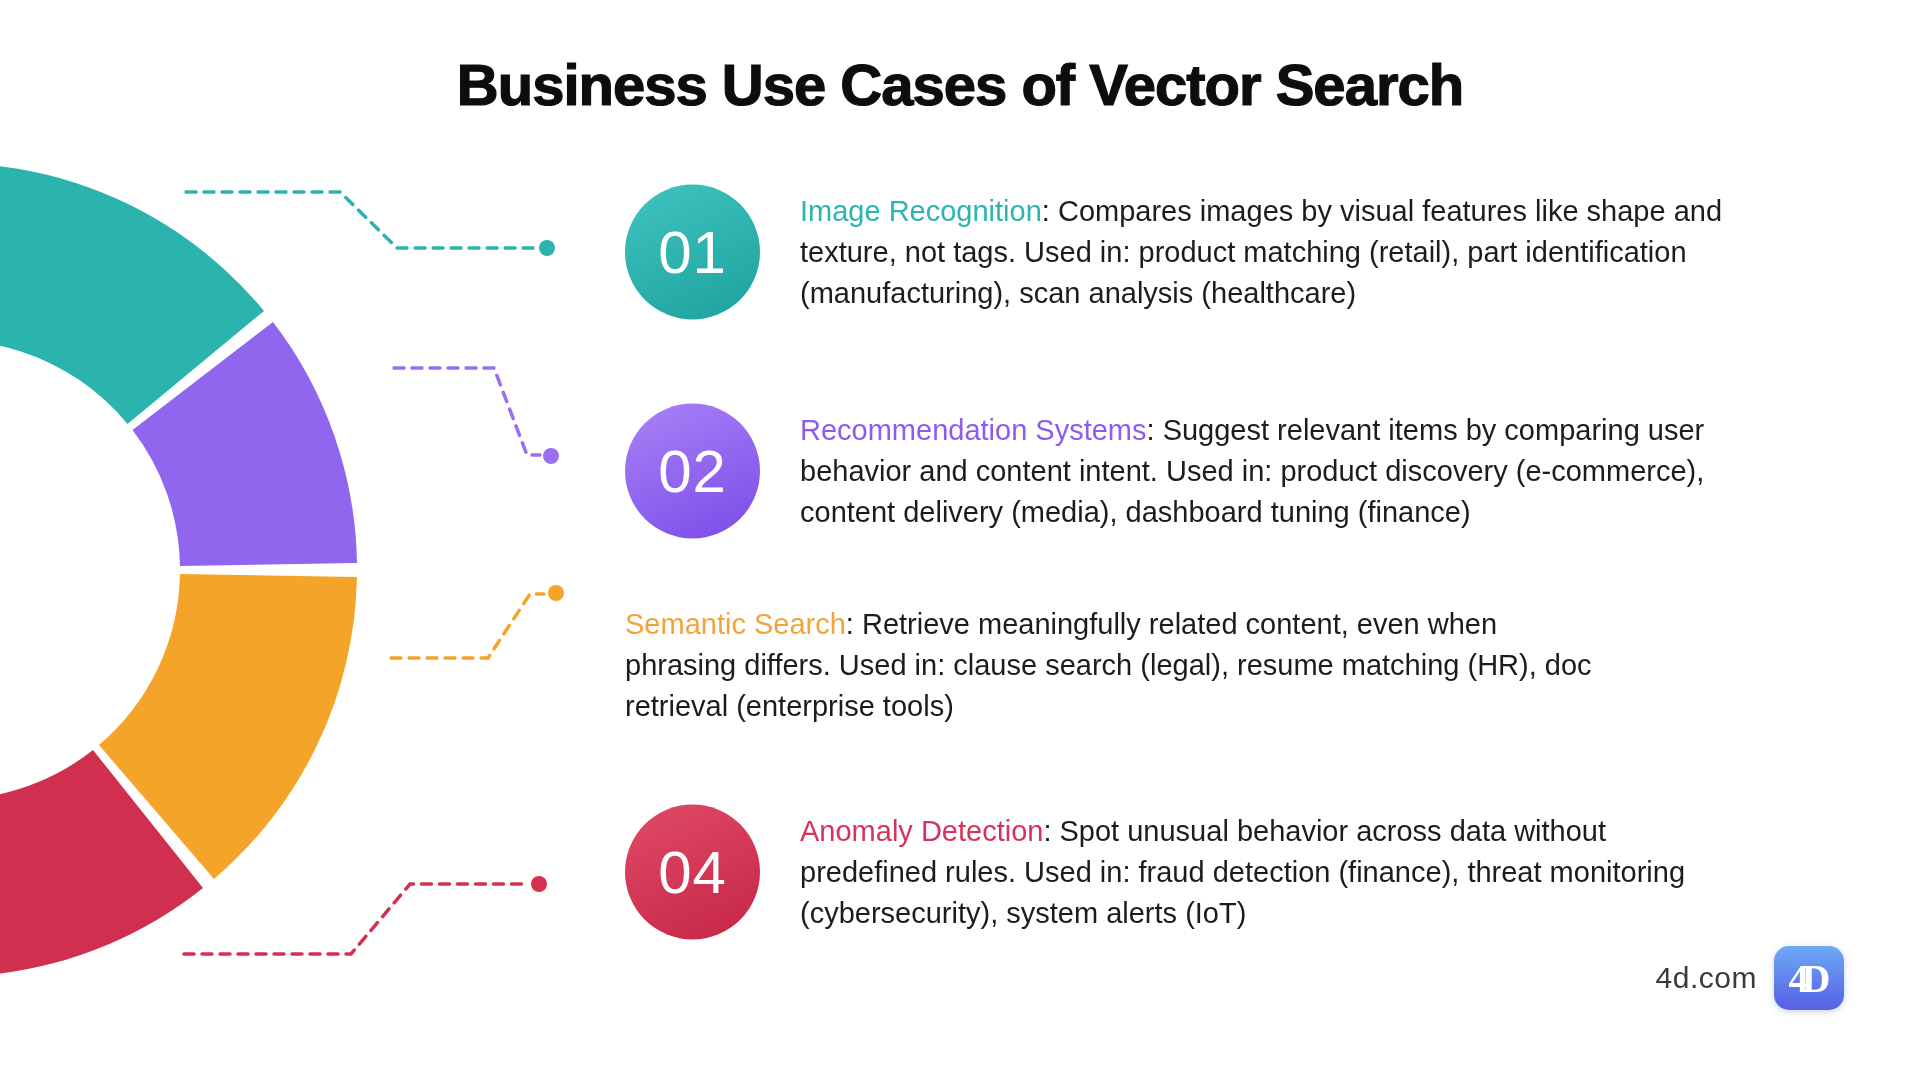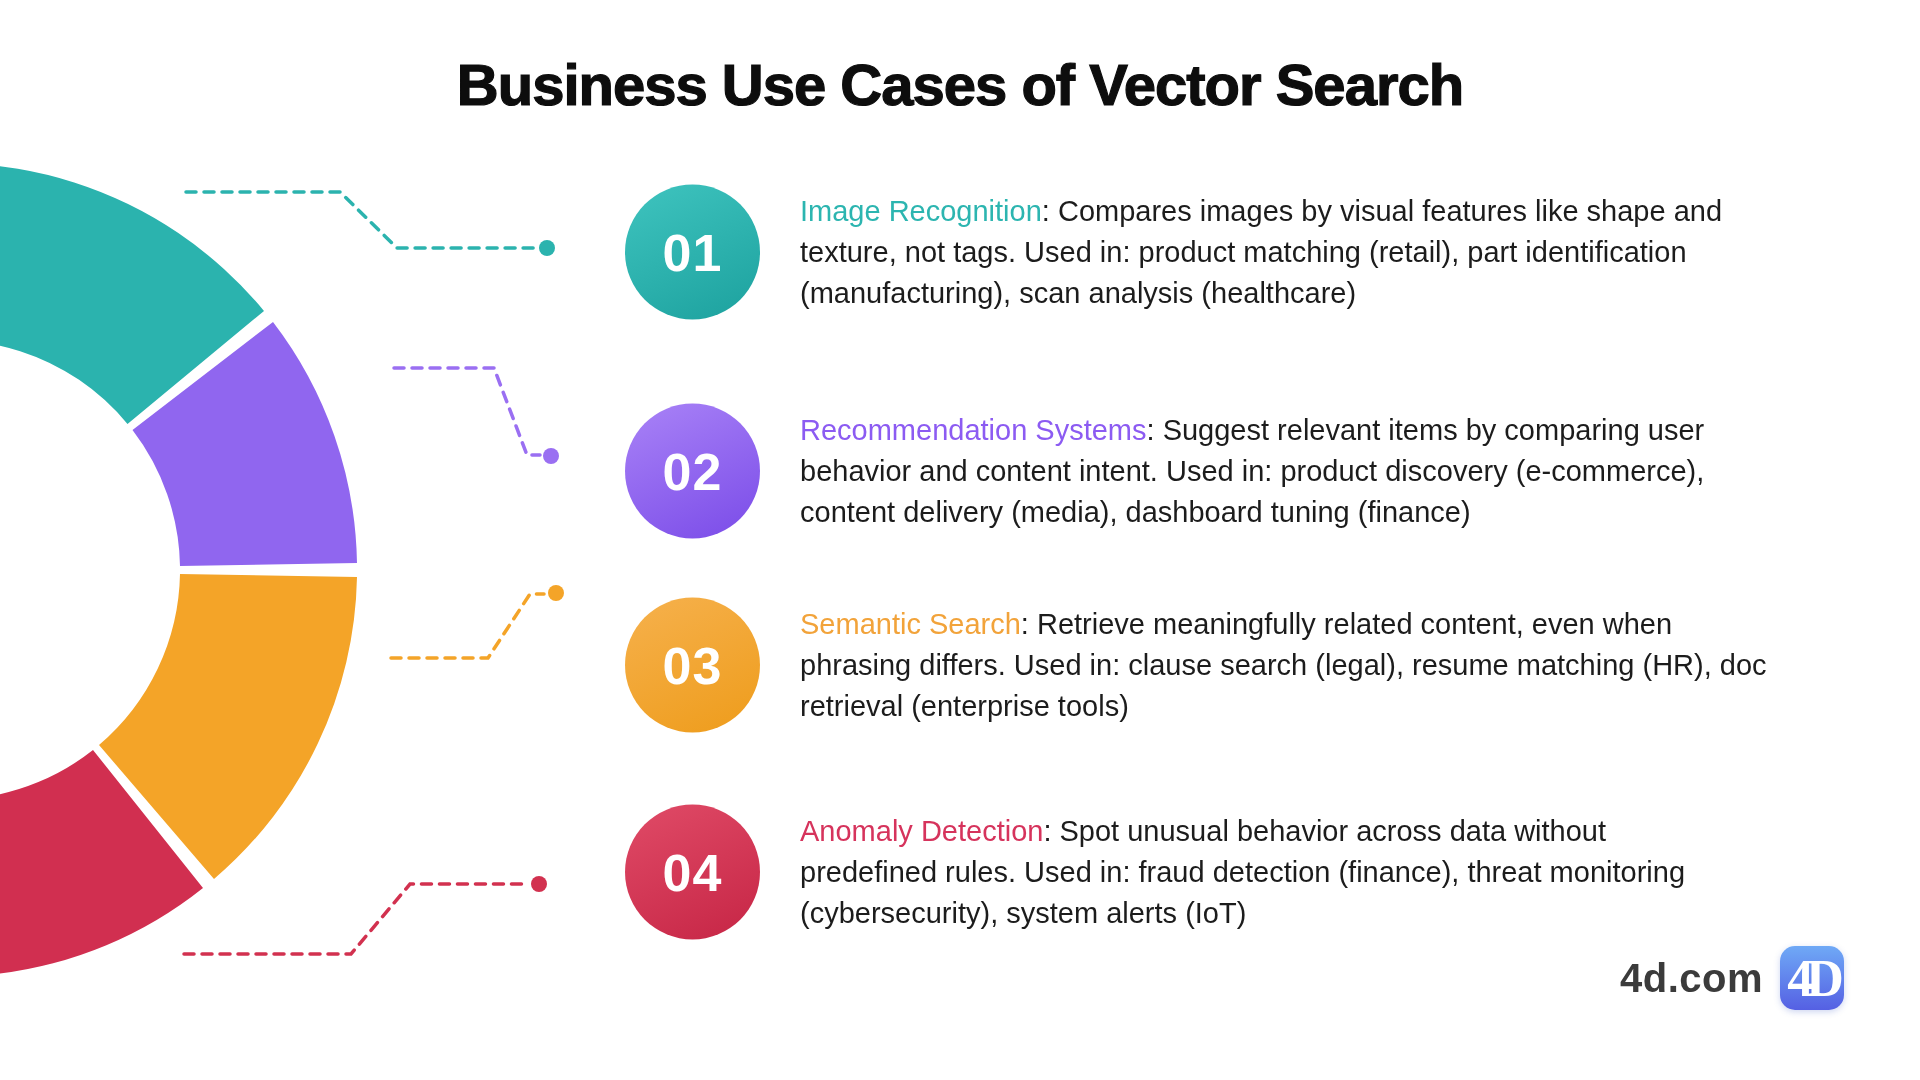--- a/index.html
+++ b/index.html
@@ -17,37 +17,37 @@
     position:absolute;left:625px;display:flex;align-items:center;gap:40px;
     transform:translateY(-50%);
   }
   .use-case-item:nth-of-type(1){top:252px;}
   .use-case-item:nth-of-type(2){top:471px;}
   .use-case-item:nth-of-type(3){top:665px;}
   .use-case-item:nth-of-type(4){top:872px;}
   .badge{
     width:135px;height:135px;border-radius:50%;flex:0 0 135px;
     display:flex;align-items:center;justify-content:center;
-    color:#ffffff;font-size:52px;font-weight:bold;letter-spacing:1px;text-align:center;
+    color:#ffffff;font-size:60px;font-weight:normal;letter-spacing:1px;text-align:center;
   }
   .item-text{
     width:1100px;font-size:29px;line-height:41px;color:#1c1c1c;margin:0;
   }
   .item-text .heading{font-weight:normal;}
   .item-text .it{}
   .footer{
     position:absolute;right:76px;bottom:70px;display:flex;align-items:center;gap:17px;
   }
-  .site-label{font-size:40px;font-weight:bold;color:#3b3b3b;letter-spacing:0.5px;}
+  .site-label{font-size:30px;font-weight:normal;color:#3b3b3b;letter-spacing:0.5px;}
   .logo-tile{
     width:64px;height:64px;border-radius:15px;
     background:linear-gradient(180deg,#6FA9F6 0%,#5560E3 100%);
     display:flex;align-items:center;justify-content:center;
     color:#ffffff;font-family:"Liberation Serif", serif;font-weight:bold;
-    font-size:52px;letter-spacing:-7px;
+    font-size:40px;letter-spacing:-7px;padding-right:6px;
     box-shadow:0 2px 6px rgba(60,90,200,0.25);
   }
 </style>
 </head>
 <body>
 
 <h1 class="title">Business Use Cases of Vector Search</h1>
 
 <svg id="decor-svg" width="1920" height="1080" viewBox="0 0 1920 1080">
 
@@ -74,21 +74,20 @@
     <div class="badge" style="background: linear-gradient(155deg, rgb(63, 196, 191), rgb(28, 161, 158));">01</div>
     <p class="item-text"><span class="heading" style="color: rgb(44, 181, 176);">Image Recognition</span><span>: Compares images by visual features like shape and</span><br><span>texture, not tags. Used in: product matching (</span><span class="it">retail</span><span>), part identification</span><br><span>(</span><span class="it">manufacturing</span><span>), scan analysis (</span><span class="it">healthcare</span><span>)</span></p>
   </div>
 
   <div class="use-case-item">
     <div class="badge" style="background: linear-gradient(155deg, rgb(169, 131, 247), rgb(122, 75, 232));">02</div>
     <p class="item-text"><span class="heading" style="color: rgb(140, 91, 242);">Recommendation Systems</span><span>: Suggest relevant items by comparing user</span><br><span>behavior and content intent. Used in: product discovery (</span><span class="it">e-commerce</span><span>),</span><br><span>content delivery (</span><span class="it">media</span><span>), dashboard tuning (</span><span class="it">finance</span><span>)</span></p>
   </div>
 
   <div class="use-case-item">
-    <div class="badge" style="background: linear-gradient(155deg, rgb(246, 177, 77), rgb(238, 156, 27));">03</div>
     <p class="item-text"><span class="heading" style="color: rgb(242, 163, 58);">Semantic Search</span><span>: Retrieve meaningfully related content, even when</span><br><span>phrasing differs. Used in: clause search (</span><span class="it">legal</span><span>), resume matching (</span><span class="it">HR</span><span>), doc</span><br><span>retrieval (</span><span class="it">enterprise tools</span><span>)</span></p>
   </div>
 
   <div class="use-case-item">
     <div class="badge" style="background: linear-gradient(155deg, rgb(224, 75, 103), rgb(198, 37, 69));">04</div>
     <p class="item-text"><span class="heading" style="color: rgb(214, 51, 92);">Anomaly Detection</span><span>: Spot unusual behavior across data without</span><br><span>predefined rules. Used in: fraud detection (</span><span class="it">finance</span><span>), threat monitoring</span><br><span>(</span><span class="it">cybersecurity</span><span>), system alerts (</span><span class="it">IoT</span><span>)</span></p>
   </div>
 </div>
 
 <div class="footer">

